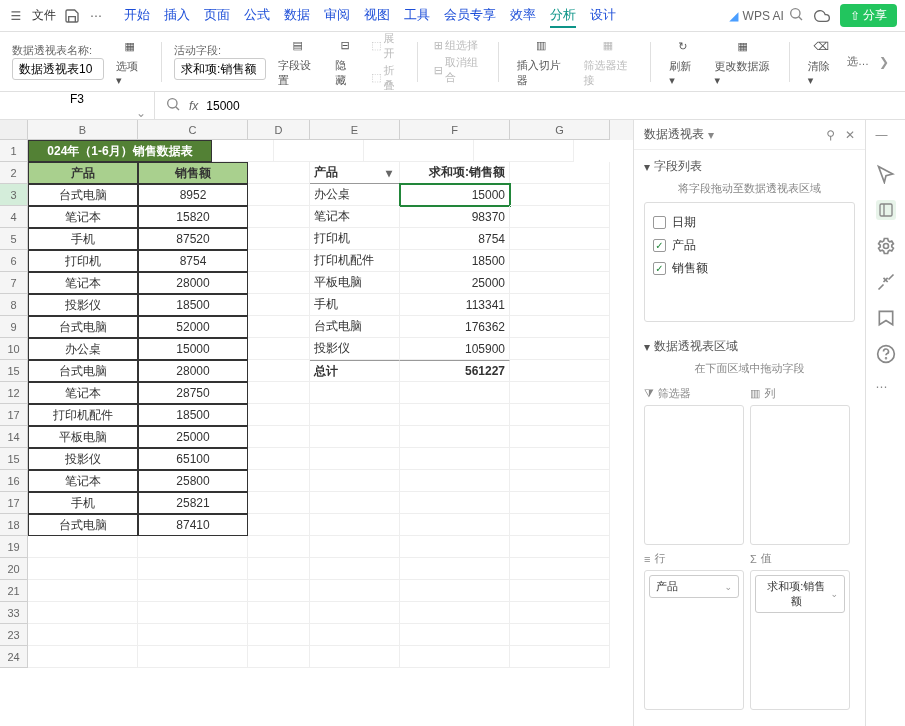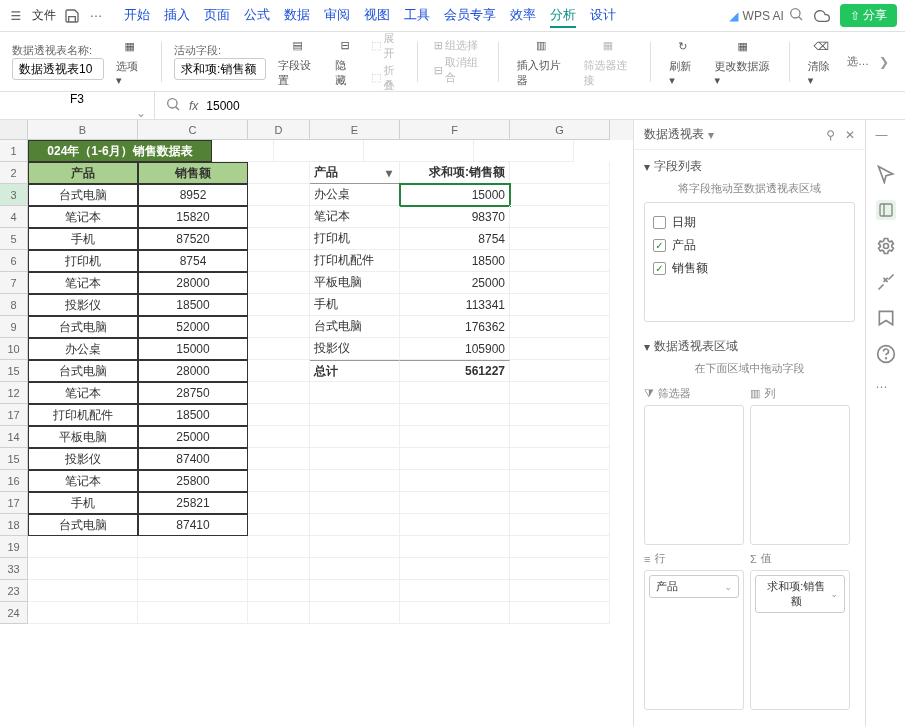--- a/index.html
+++ b/index.html
@@ -367,21 +367,21 @@
             <div class="cell colB bordered center">平板电脑</div>
             <div class="cell colC bordered center">25000</div>
             <div class="cell colD"></div>
             <div class="cell colE"></div>
             <div class="cell colF"></div>
             <div class="cell colG"></div>
           </div>
           <div class="row">
             <div class="row-h">15</div>
             <div class="cell colB bordered center">投影仪</div>
-            <div class="cell colC bordered center">87400</div>
+            <div class="cell colC bordered center">65100</div>
             <div class="cell colD"></div>
             <div class="cell colE"></div>
             <div class="cell colF"></div>
             <div class="cell colG"></div>
           </div>
           <div class="row">
             <div class="row-h">16</div>
             <div class="cell colB bordered center">笔记本</div>
             <div class="cell colC bordered center">25800</div>
             <div class="cell colD"></div>
@@ -402,20 +402,38 @@
             <div class="row-h">18</div>
             <div class="cell colB bordered center">台式电脑</div>
             <div class="cell colC bordered center">87410</div>
             <div class="cell colD"></div>
             <div class="cell colE"></div>
             <div class="cell colF"></div>
             <div class="cell colG"></div>
           </div>
           <div class="row">
             <div class="row-h">19</div>
+            <div class="cell colB"></div>
+            <div class="cell colC"></div>
+            <div class="cell colD"></div>
+            <div class="cell colE"></div>
+            <div class="cell colF"></div>
+            <div class="cell colG"></div>
+          </div>
+          <div class="row">
+            <div class="row-h">20</div>
+            <div class="cell colB"></div>
+            <div class="cell colC"></div>
+            <div class="cell colD"></div>
+            <div class="cell colE"></div>
+            <div class="cell colF"></div>
+            <div class="cell colG"></div>
+          </div>
+          <div class="row">
+            <div class="row-h">21</div>
             <div class="cell colB"></div>
             <div class="cell colC"></div>
             <div class="cell colD"></div>
             <div class="cell colE"></div>
             <div class="cell colF"></div>
             <div class="cell colG"></div>
           </div>
           <div class="row">
             <div class="row-h">33</div>
             <div class="cell colB"></div>

